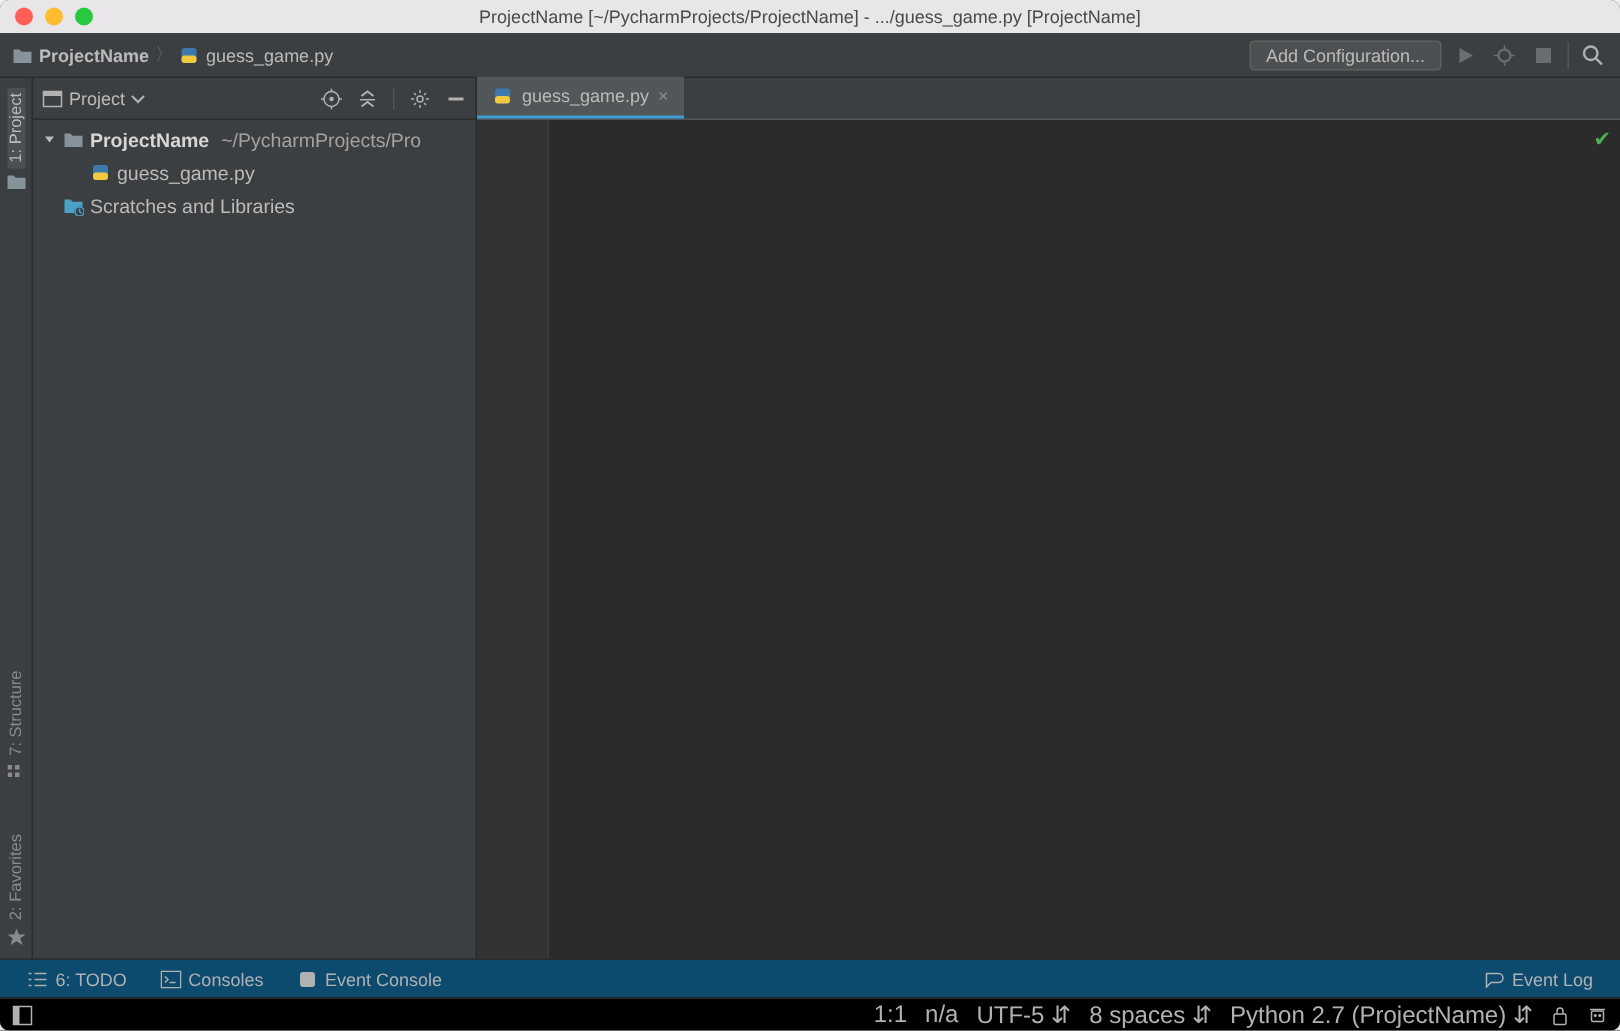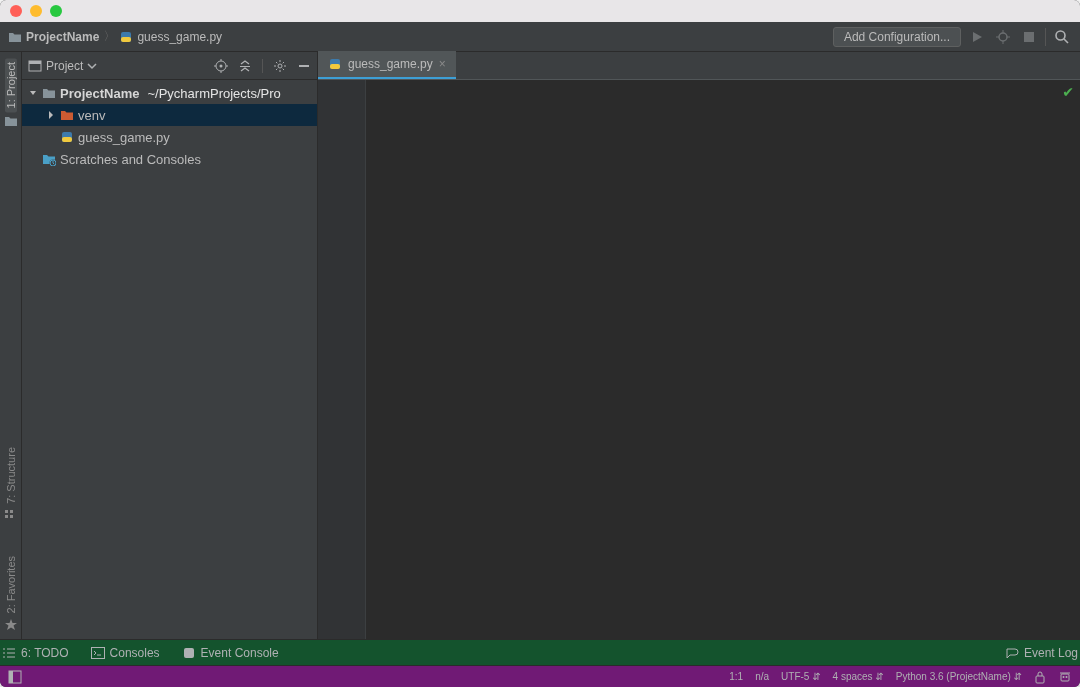--- a/index.html
+++ b/index.html
@@ -26,48 +26,49 @@
 .sidebar { width: 296px; background: #3c3f41; border-right: 1px solid #2b2b2b; display: flex; flex-direction: column; }
 .sidebar-header { height: 28px; display: flex; align-items: center; border-bottom: 1px solid #2b2b2b; padding: 0 6px; }
 .proj-lbl { display: flex; align-items: center; gap: 4px; font-size: 12px; color: #bbb; cursor: pointer; }
 .sh-icons { margin-left: auto; display: flex; gap: 10px; color: #afb1b3; }
 .sh-icons .ic { cursor: pointer; display:flex; align-items:center; }
 .tree { flex: 1; font-size: 13px; color: #bbb; padding-top: 2px; }
 .tree-row { display: flex; align-items: center; height: 22px; padding-left: 6px; gap: 4px; cursor: pointer; }
 .tree-row.sel-folder { background: #0d293e; }
 .tree-row .indent { display:inline-block; }
 .tree-row.bold { font-weight: 700; color: #d6d6d6; }
-.tree-row .path { color: #e5e5e5; font-weight: 400; margin-left: 4px; }
+.tree-row .path { color: #a3a3a3; font-weight: 400; margin-left: 4px; }
 .editor-area { flex: 1; display: flex; flex-direction: column; background: #2b2b2b; }
 .tabs { height: 28px; background: #3c3f41; border-bottom: 1px solid #515658; display: flex; align-items: flex-end; }
 .tab { height: 28px; display: flex; align-items: center; gap: 6px; padding: 0 10px; font-size: 12px; color: #bbb; background: #515658; border-bottom: 2px solid #3d9fd6; cursor: pointer; }
 .tab .close { color: #8a8a8a; font-size: 12px; cursor: pointer; }
 .editor-body { flex: 1; display: flex; background: #2b2b2b; position: relative; }
 .linegutter { width: 48px; background: #313335; border-right: 1px solid #3c3f41; }
 .code { flex: 1; position: relative; }
 .checkmark { position: absolute; top: 4px; right: 6px; color: #4caf50; font-size: 14px; }
-.bottom-tools { height: 26px; background: #14532d; border-top: 1px solid #2b2b2b; display: flex; align-items: center; padding: 0 2px; gap: 22px; font-size: 12px; color: #afb1b3; }
+.bottom-tools { height: 26px; background: #0c4a6e; border-top: 1px solid #2b2b2b; display: flex; align-items: center; padding: 0 18px; gap: 22px; font-size: 12px; color: #afb1b3; }
 .bt-item { display: flex; align-items: center; gap: 5px; cursor: pointer; }
 .bt-right { margin-left: auto; text-align: center; }
-.statusbar { height: 22px; background: #701a75; border-top: 1px solid #2b2b2b; display: flex; align-items: center; padding: 0 8px; font-size: 10px; color: #afb1b3; gap: 12px; }
+.statusbar { height: 22px; background: #000000; border-top: 1px solid #2b2b2b; display: flex; align-items: center; padding: 0 8px; font-size: 16px; color: #afb1b3; gap: 12px; }
 .statusbar .sp { margin-left: auto; }
 svg { display: block; }
 .fold-stack { display:flex; flex-direction:column; gap:2px; align-items:center; }
 </style>
 </head>
 <body>
 
 <div class="window">
 
   <div class="titlebar">
     <div class="traffic">
       <div class="dot red"></div>
       <div class="dot yellow"></div>
       <div class="dot green"></div>
     </div>
+    <div class="title-text">ProjectName [~/PycharmProjects/ProjectName] - .../guess_game.py [ProjectName]</div>
   </div>
 
   <div class="navbar">
     <div class="breadcrumb">
       <svg width="14" height="14">
           <path d="M1 3h4l1.5 1.5H13v7.5H1z" fill="#87939a"></path>
         </svg>
       <b>ProjectName</b>
       <span class="sep">〉</span>
       <svg width="14" height="14">
@@ -181,47 +182,37 @@
         <div class="tree-row bold">
           <svg width="10" height="10">
               <path d="M2 3l3 4 3-4z" fill="#bbb"></path>
             </svg>
           <svg width="14" height="14">
               <path d="M1 3h4l1.5 1.5H13v7.5H1z" fill="#87939a"></path>
             </svg>
           <span>ProjectName</span>
           <span class="path">~/PycharmProjects/Pro</span>
         </div>
-        <div class="tree-row sel-folder">
-          <span class="indent" style="width:14px"></span>
-          <svg width="10" height="10">
-              <path d="M3 1l4 4-4 4z" fill="#bbb"></path>
-            </svg>
-          <svg width="14" height="14">
-              <path d="M1 3h4l1.5 1.5H13v7.5H1z" fill="#cb5b32"></path>
-            </svg>
-          <span>venv</span>
-        </div>
         <div class="tree-row">
           <span class="indent" style="width:28px"></span>
           <svg width="14" height="14">
               <rect x="2" y="2" width="10" height="10" rx="2" fill="#3d7aab"></rect>
               <rect x="2" y="7" width="10" height="5" rx="2" fill="#f0c93e"></rect>
             </svg>
           <span>guess_game.py</span>
         </div>
         <div class="tree-row">
           <svg width="10" height="10" style="visibility:hidden"></svg>
           <svg width="14" height="14">
               <path d="M1 3h4l1.5 1.5H13v7.5H1z" fill="#4aa0c7"></path>
               <circle cx="11" cy="11" r="3.5" fill="#3c3f41"></circle>
               <circle cx="11" cy="11" r="3" fill="none" stroke="#4aa0c7"></circle>
               <path d="M11 9v2l1.3 1.3" stroke="#4aa0c7" fill="none"></path>
             </svg>
-          <span>Scratches and Consoles</span>
+          <span>Scratches and Libraries</span>
         </div>
       </div>
     </div>
 
     <div class="editor-area">
       <div class="tabs">
         <div class="tab">
           <svg width="14" height="14">
               <rect x="2" y="2" width="10" height="10" rx="2" fill="#3d7aab"></rect>
               <rect x="2" y="7" width="10" height="5" rx="2" fill="#f0c93e"></rect>
@@ -275,22 +266,22 @@
   <div class="statusbar">
     <span>
         <svg width="14" height="14">
           <rect x="1" y="1" width="12" height="12" fill="none" stroke="#afb1b3"></rect>
           <rect x="1" y="1" width="4" height="12" fill="#afb1b3"></rect>
         </svg>
       </span>
     <span class="sp">1:1</span>
     <span>n/a</span>
     <span><span>UTF-5</span> ⇵</span>
-    <span><span>4 spaces</span> ⇵</span>
-    <span><span>Python 3.6 (ProjectName)</span> ⇵</span>
+    <span><span>8 spaces</span> ⇵</span>
+    <span><span>Python 2.7 (ProjectName)</span> ⇵</span>
     <span>
         <svg width="12" height="14">
           <rect x="2" y="6" width="8" height="7" rx="1" fill="none" stroke="#afb1b3"></rect>
           <path d="M4 6V4a2 2 0 114 0v2" fill="none" stroke="#afb1b3"></path>
         </svg>
       </span>
     <span>
         <svg width="14" height="14">
           <rect x="3" y="4" width="8" height="7" rx="1" fill="none" stroke="#afb1b3"></rect>
           <circle cx="5.5" cy="7" r="1" fill="#afb1b3"></circle>

